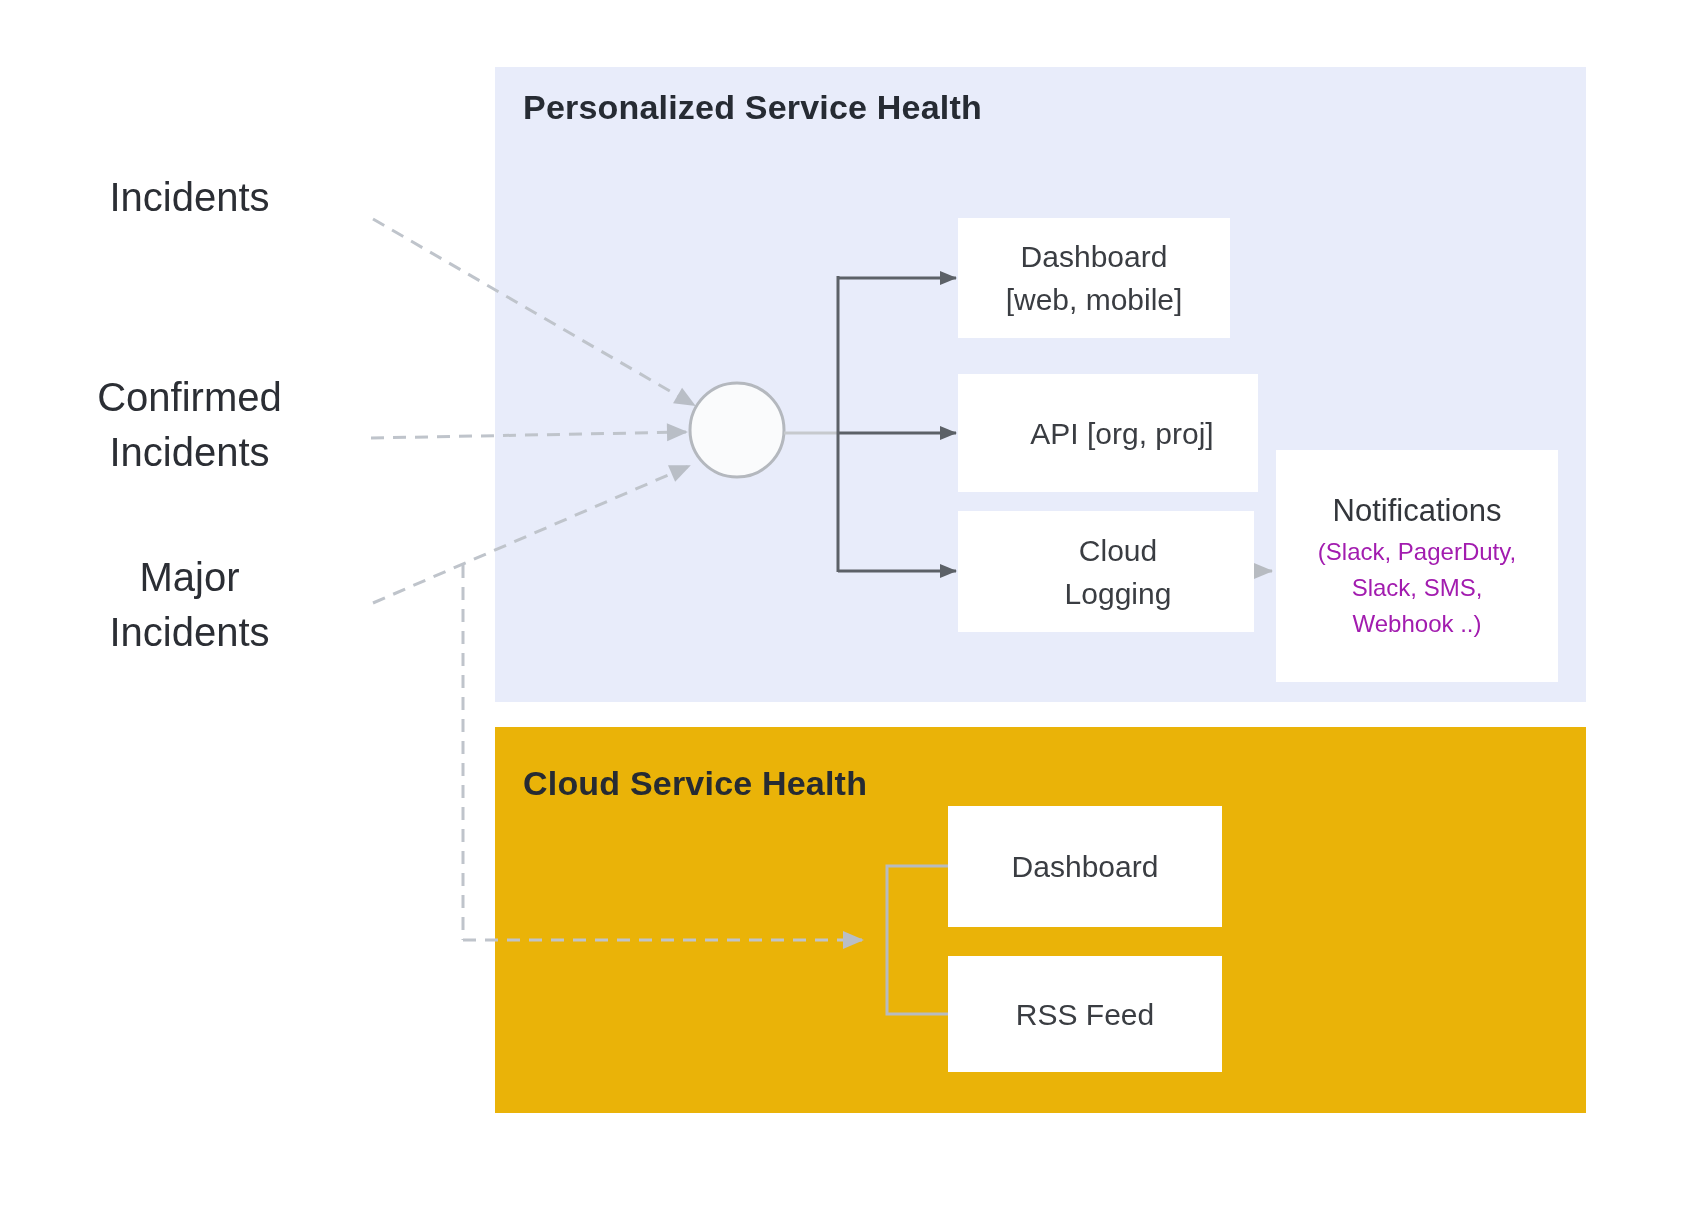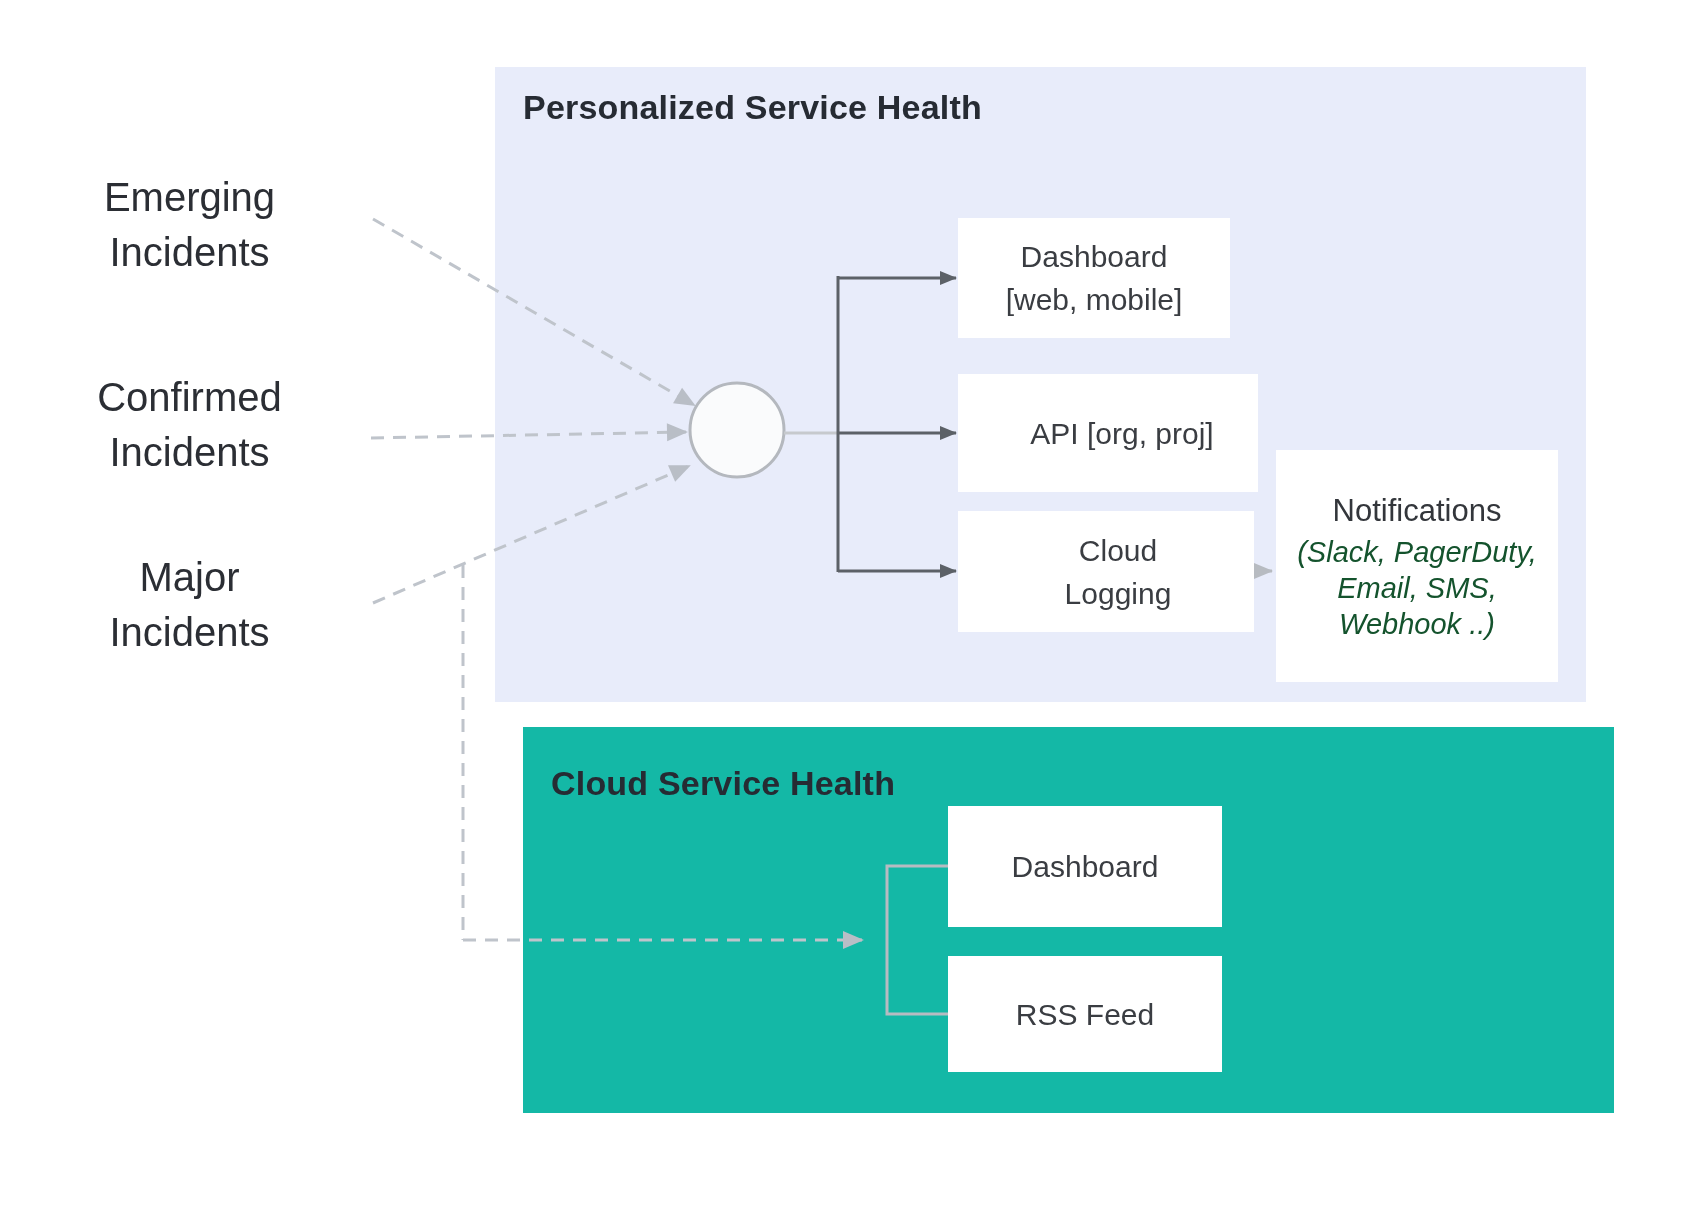--- a/index.html
+++ b/index.html
@@ -6,40 +6,40 @@
   .canvas{
     position:relative;
     width:1702px;height:1210px;
     background:#ffffff;
     font-family:"Liberation Sans","DejaVu Sans",sans-serif;
     overflow:hidden;
     border-radius:8px;
   }
   .section{position:absolute;}
   .section.blue{left:495px;top:67px;width:1091px;height:635px;background:#e8ecfa;}
-  .section.green{left:523px;top:727px;width:1091px;height:386px;background:#14b8a6;}
+  .section.green{left:495px;top:727px;width:1091px;height:386px;background:#eab308;}
   .section-title{
     position:absolute;left:28px;
     font-size:34px;font-weight:bold;color:#262b33;line-height:40px;
     white-space:nowrap;letter-spacing:0.2px;
   }
   .section.blue .section-title{top:20px;}
   .section.green .section-title{top:36px;}
 
   .svg-layer{position:absolute;left:0;top:0;width:1702px;height:1210px;}
 
   .node{
     position:absolute;background:#ffffff;
     display:flex;flex-direction:column;align-items:center;justify-content:center;
     text-align:right;color:#3a3d42;font-size:30px;line-height:43px;
   }
   .node span{display:block;}
   .node.notif{line-height:36px;}
   .notif-title{font-size:31px;color:#33363b;line-height:40px;margin-bottom:3px;}
-  .notif-sub{font-size:29px;color:#14532d;line-height:36px;font-style:italic;}
+  .notif-sub{font-size:24px;color:#a21caf;line-height:36px;}
 
   .input-label{
     position:absolute;width:255px;text-align:center;
     font-size:40px;line-height:55px;color:#2b2e34;
   }
   .input-label span{display:block;}
 
   .n-psh-dashboard{left:958px;top:218px;width:272px;height:120px;}
   .n-psh-api{left:958px;top:374px;width:272px;height:118px;padding-left:28px;}
   .n-psh-logging{left:958px;top:511px;width:272px;height:121px;padding-left:24px;}
@@ -92,21 +92,20 @@
     <path d="M838 278 L956 278" stroke="#5c6167" stroke-width="3" fill="none" marker-end="url(#mDark)"></path>
     <path d="M838 433 L956 433" stroke="#5c6167" stroke-width="3" fill="none" marker-end="url(#mDark)"></path>
     <path d="M838 571 L956 571" stroke="#5c6167" stroke-width="3" fill="none" marker-end="url(#mDark)"></path>
 
     <path d="M1230 571 L1272 571" stroke="#b7bbc1" stroke-width="3" fill="none" marker-end="url(#mLight)"></path>
 
     <path d="M949 866 L887 866 L887 1014 L949 1014" stroke="#b7bbc1" stroke-width="3" fill="none"></path>
   </svg>
 
   <div class="input-label lbl-emerging">
-    <span>Emerging</span>
     <span>Incidents</span>
   </div>
   <div class="input-label lbl-confirmed">
     <span>Confirmed</span>
     <span>Incidents</span>
   </div>
   <div class="input-label lbl-major">
     <span>Major</span>
     <span>Incidents</span>
   </div>
@@ -121,21 +120,21 @@
   </div>
 
   <div class="node n-psh-logging">
     <span>Cloud</span>
     <span>Logging</span>
   </div>
 
   <div class="node notif n-notifications">
     <span class="notif-title">Notifications</span>
     <span class="notif-sub">(Slack, PagerDuty,</span>
-    <span class="notif-sub">Email, SMS,</span>
+    <span class="notif-sub">Slack, SMS,</span>
     <span class="notif-sub">Webhook ..)</span>
   </div>
 
   <div class="node n-csh-dashboard">
     <span>Dashboard</span>
   </div>
 
   <div class="node n-csh-rss">
     <span>RSS Feed</span>
   </div>

